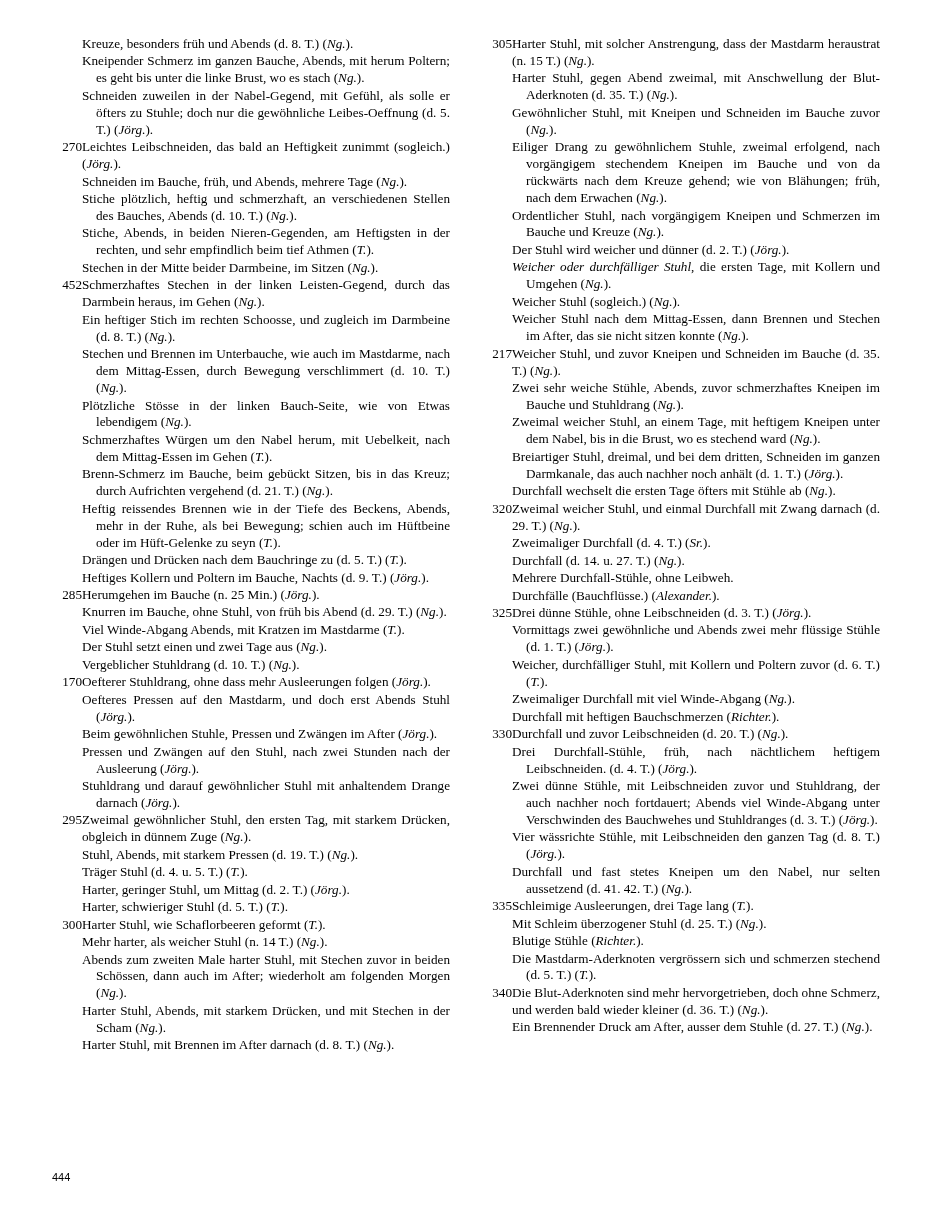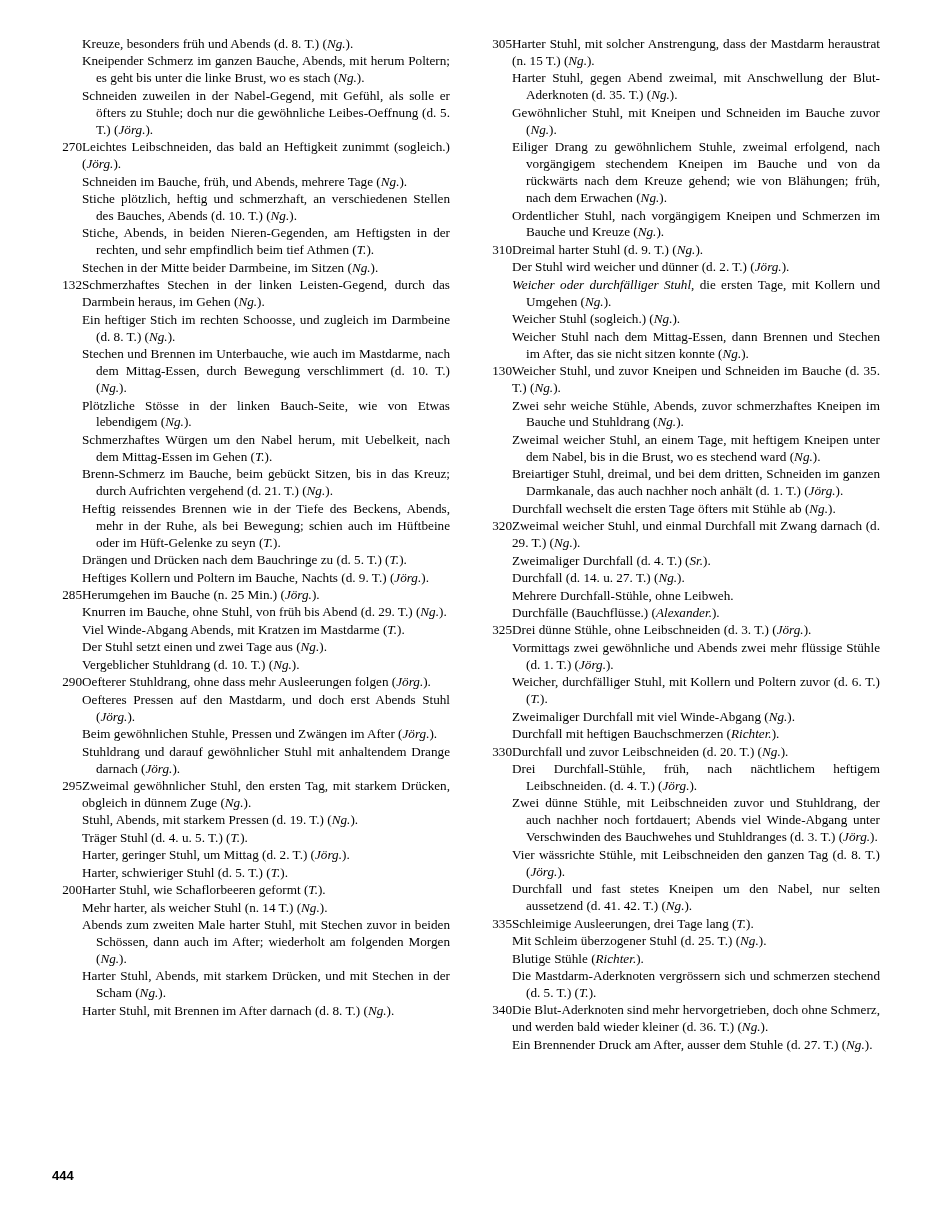--- a/index.html
+++ b/index.html
@@ -60,106 +60,102 @@
   .entry.numbered .body {
     display: block;
   }
   i, .it {
     font-style: italic;
   }
   .folio {
     position: absolute;
     left: 52px;
     bottom: 27px;
-    font-size: 13px;
+    font-size: 11px;
     font-family: "Liberation Sans", sans-serif;
     color: #000;
-    font-weight: bold;
   }
 </style>
 </head>
 <body>
 
 <div class="page">
   <div class="columns">
     <div class="col" id="col0">
         <p class="entry cont"><span class="body">Kreuze, besonders früh und Abends (d. 8. T.) (<i>Ng.</i>).</span></p>
         <p class="entry cont"><span class="body">Kneipender Schmerz im ganzen Bauche, Abends, mit herum Poltern; es geht bis unter die linke Brust, wo es stach (<i>Ng.</i>).</span></p>
         <p class="entry cont"><span class="body">Schneiden zuweilen in der Nabel-Gegend, mit Gefühl, als solle er öfters zu Stuhle; doch nur die gewöhnliche Leibes-Oeffnung (d. 5. T.) (<i>Jörg.</i>).</span></p>
         <p class="entry numbered">
           <span class="num">270</span>
           <span class="body">Leichtes Leibschneiden, das bald an Heftigkeit zunimmt (sogleich.) (<i>Jörg.</i>).</span>
         </p>
         <p class="entry cont"><span class="body">Schneiden im Bauche, früh, und Abends, mehrere Tage (<i>Ng.</i>).</span></p>
         <p class="entry cont"><span class="body">Stiche plötzlich, heftig und schmerzhaft, an verschiedenen Stellen des Bauches, Abends (d. 10. T.) (<i>Ng.</i>).</span></p>
         <p class="entry cont"><span class="body">Stiche, Abends, in beiden Nieren-Gegenden, am Heftigsten in der rechten, und sehr empfindlich beim tief Athmen (<i>T.</i>).</span></p>
         <p class="entry cont"><span class="body">Stechen in der Mitte beider Darmbeine, im Sitzen (<i>Ng.</i>).</span></p>
         <p class="entry numbered">
-          <span class="num">132</span>
+          <span class="num">452</span>
           <span class="body">Schmerzhaftes Stechen in der linken Leisten-Gegend, durch das Darmbein heraus, im Gehen (<i>Ng.</i>).</span>
         </p>
         <p class="entry cont"><span class="body">Ein heftiger Stich im rechten Schoosse, und zugleich im Darmbeine (d. 8. T.) (<i>Ng.</i>).</span></p>
         <p class="entry cont"><span class="body">Stechen und Brennen im Unterbauche, wie auch im Mastdarme, nach dem Mittag-Essen, durch Bewegung verschlimmert (d. 10. T.) (<i>Ng.</i>).</span></p>
         <p class="entry cont"><span class="body">Plötzliche Stösse in der linken Bauch-Seite, wie von Etwas lebendigem (<i>Ng.</i>).</span></p>
         <p class="entry cont"><span class="body">Schmerzhaftes Würgen um den Nabel herum, mit Uebelkeit, nach dem Mittag-Essen im Gehen (<i>T.</i>).</span></p>
         <p class="entry cont"><span class="body">Brenn-Schmerz im Bauche, beim gebückt Sitzen, bis in das Kreuz; durch Aufrichten vergehend (d. 21. T.) (<i>Ng.</i>).</span></p>
         <p class="entry cont"><span class="body">Heftig reissendes Brennen wie in der Tiefe des Beckens, Abends, mehr in der Ruhe, als bei Bewegung; schien auch im Hüftbeine oder im Hüft-Gelenke zu seyn (<i>T.</i>).</span></p>
         <p class="entry cont"><span class="body">Drängen und Drücken nach dem Bauchringe zu (d. 5. T.) (<i>T.</i>).</span></p>
         <p class="entry cont"><span class="body">Heftiges Kollern und Poltern im Bauche, Nachts (d. 9. T.) (<i>Jörg.</i>).</span></p>
         <p class="entry numbered">
           <span class="num">285</span>
           <span class="body">Herumgehen im Bauche (n. 25 Min.) (<i>Jörg.</i>).</span>
         </p>
         <p class="entry cont"><span class="body">Knurren im Bauche, ohne Stuhl, von früh bis Abend (d. 29. T.) (<i>Ng.</i>).</span></p>
         <p class="entry cont"><span class="body">Viel Winde-Abgang Abends, mit Kratzen im Mastdarme (<i>T.</i>).</span></p>
         <p class="entry cont"><span class="body">Der Stuhl setzt einen und zwei Tage aus (<i>Ng.</i>).</span></p>
         <p class="entry cont"><span class="body">Vergeblicher Stuhldrang (d. 10. T.) (<i>Ng.</i>).</span></p>
         <p class="entry numbered">
-          <span class="num">290</span>
+          <span class="num">170</span>
           <span class="body">Oefterer Stuhldrang, ohne dass mehr Ausleerungen folgen (<i>Jörg.</i>).</span>
         </p>
         <p class="entry cont"><span class="body">Oefteres Pressen auf den Mastdarm, und doch erst Abends Stuhl (<i>Jörg.</i>).</span></p>
         <p class="entry cont"><span class="body">Beim gewöhnlichen Stuhle, Pressen und Zwängen im After (<i>Jörg.</i>).</span></p>
+        <p class="entry cont"><span class="body">Pressen und Zwängen auf den Stuhl, nach zwei Stunden nach der Ausleerung (<i>Jörg.</i>).</span></p>
         <p class="entry cont"><span class="body">Stuhldrang und darauf gewöhnlicher Stuhl mit anhaltendem Drange darnach (<i>Jörg.</i>).</span></p>
         <p class="entry numbered">
           <span class="num">295</span>
           <span class="body">Zweimal gewöhnlicher Stuhl, den ersten Tag, mit starkem Drücken, obgleich in dünnem Zuge (<i>Ng.</i>).</span>
         </p>
         <p class="entry cont"><span class="body">Stuhl, Abends, mit starkem Pressen (d. 19. T.) (<i>Ng.</i>).</span></p>
         <p class="entry cont"><span class="body">Träger Stuhl (d. 4. u. 5. T.) (<i>T.</i>).</span></p>
         <p class="entry cont"><span class="body">Harter, geringer Stuhl, um Mittag (d. 2. T.) (<i>Jörg.</i>).</span></p>
         <p class="entry cont"><span class="body">Harter, schwieriger Stuhl (d. 5. T.) (<i>T.</i>).</span></p>
         <p class="entry numbered">
-          <span class="num">200</span>
+          <span class="num">300</span>
           <span class="body">Harter Stuhl, wie Schaflorbeeren geformt (<i>T.</i>).</span>
         </p>
         <p class="entry cont"><span class="body">Mehr harter, als weicher Stuhl (n. 14 T.) (<i>Ng.</i>).</span></p>
         <p class="entry cont"><span class="body">Abends zum zweiten Male harter Stuhl, mit Stechen zuvor in beiden Schössen, dann auch im After; wiederholt am folgenden Morgen (<i>Ng.</i>).</span></p>
         <p class="entry cont"><span class="body">Harter Stuhl, Abends, mit starkem Drücken, und mit Stechen in der Scham (<i>Ng.</i>).</span></p>
         <p class="entry cont"><span class="body">Harter Stuhl, mit Brennen im After darnach (d. 8. T.) (<i>Ng.</i>).</span></p>
       </div>
     <div class="col" id="col1">
         <p class="entry numbered">
           <span class="num">305</span>
           <span class="body">Harter Stuhl, mit solcher Anstrengung, dass der Mastdarm heraustrat (n. 15 T.) (<i>Ng.</i>).</span>
         </p>
         <p class="entry cont"><span class="body">Harter Stuhl, gegen Abend zweimal, mit Anschwellung der Blut-Aderknoten (d. 35. T.) (<i>Ng.</i>).</span></p>
         <p class="entry cont"><span class="body">Gewöhnlicher Stuhl, mit Kneipen und Schneiden im Bauche zuvor (<i>Ng.</i>).</span></p>
         <p class="entry cont"><span class="body">Eiliger Drang zu gewöhnlichem Stuhle, zweimal erfolgend, nach vorgängigem stechendem Kneipen im Bauche und von da rückwärts nach dem Kreuze gehend; wie von Blähungen; früh, nach dem Erwachen (<i>Ng.</i>).</span></p>
         <p class="entry cont"><span class="body">Ordentlicher Stuhl, nach vorgängigem Kneipen und Schmerzen im Bauche und Kreuze (<i>Ng.</i>).</span></p>
-        <p class="entry numbered">
-          <span class="num">310</span>
-          <span class="body">Dreimal harter Stuhl (d. 9. T.) (<i>Ng.</i>).</span>
-        </p>
         <p class="entry cont"><span class="body">Der Stuhl wird weicher und dünner (d. 2. T.) (<i>Jörg.</i>).</span></p>
         <p class="entry cont"><span class="body"><i>Weicher oder durchfälliger Stuhl</i>, die ersten Tage, mit Kollern und Umgehen (<i>Ng.</i>).</span></p>
         <p class="entry cont"><span class="body">Weicher Stuhl (sogleich.) (<i>Ng.</i>).</span></p>
         <p class="entry cont"><span class="body">Weicher Stuhl nach dem Mittag-Essen, dann Brennen und Stechen im After, das sie nicht sitzen konnte (<i>Ng.</i>).</span></p>
         <p class="entry numbered">
-          <span class="num">130</span>
+          <span class="num">217</span>
           <span class="body">Weicher Stuhl, und zuvor Kneipen und Schneiden im Bauche (d. 35. T.) (<i>Ng.</i>).</span>
         </p>
         <p class="entry cont"><span class="body">Zwei sehr weiche Stühle, Abends, zuvor schmerzhaftes Kneipen im Bauche und Stuhldrang (<i>Ng.</i>).</span></p>
         <p class="entry cont"><span class="body">Zweimal weicher Stuhl, an einem Tage, mit heftigem Kneipen unter dem Nabel, bis in die Brust, wo es stechend ward (<i>Ng.</i>).</span></p>
         <p class="entry cont"><span class="body">Breiartiger Stuhl, dreimal, und bei dem dritten, Schneiden im ganzen Darmkanale, das auch nachher noch anhält (d. 1. T.) (<i>Jörg.</i>).</span></p>
         <p class="entry cont"><span class="body">Durchfall wechselt die ersten Tage öfters mit Stühle ab (<i>Ng.</i>).</span></p>
         <p class="entry numbered">
           <span class="num">320</span>
           <span class="body">Zweimal weicher Stuhl, und einmal Durchfall mit Zwang darnach (d. 29. T.) (<i>Ng.</i>).</span>
         </p>

